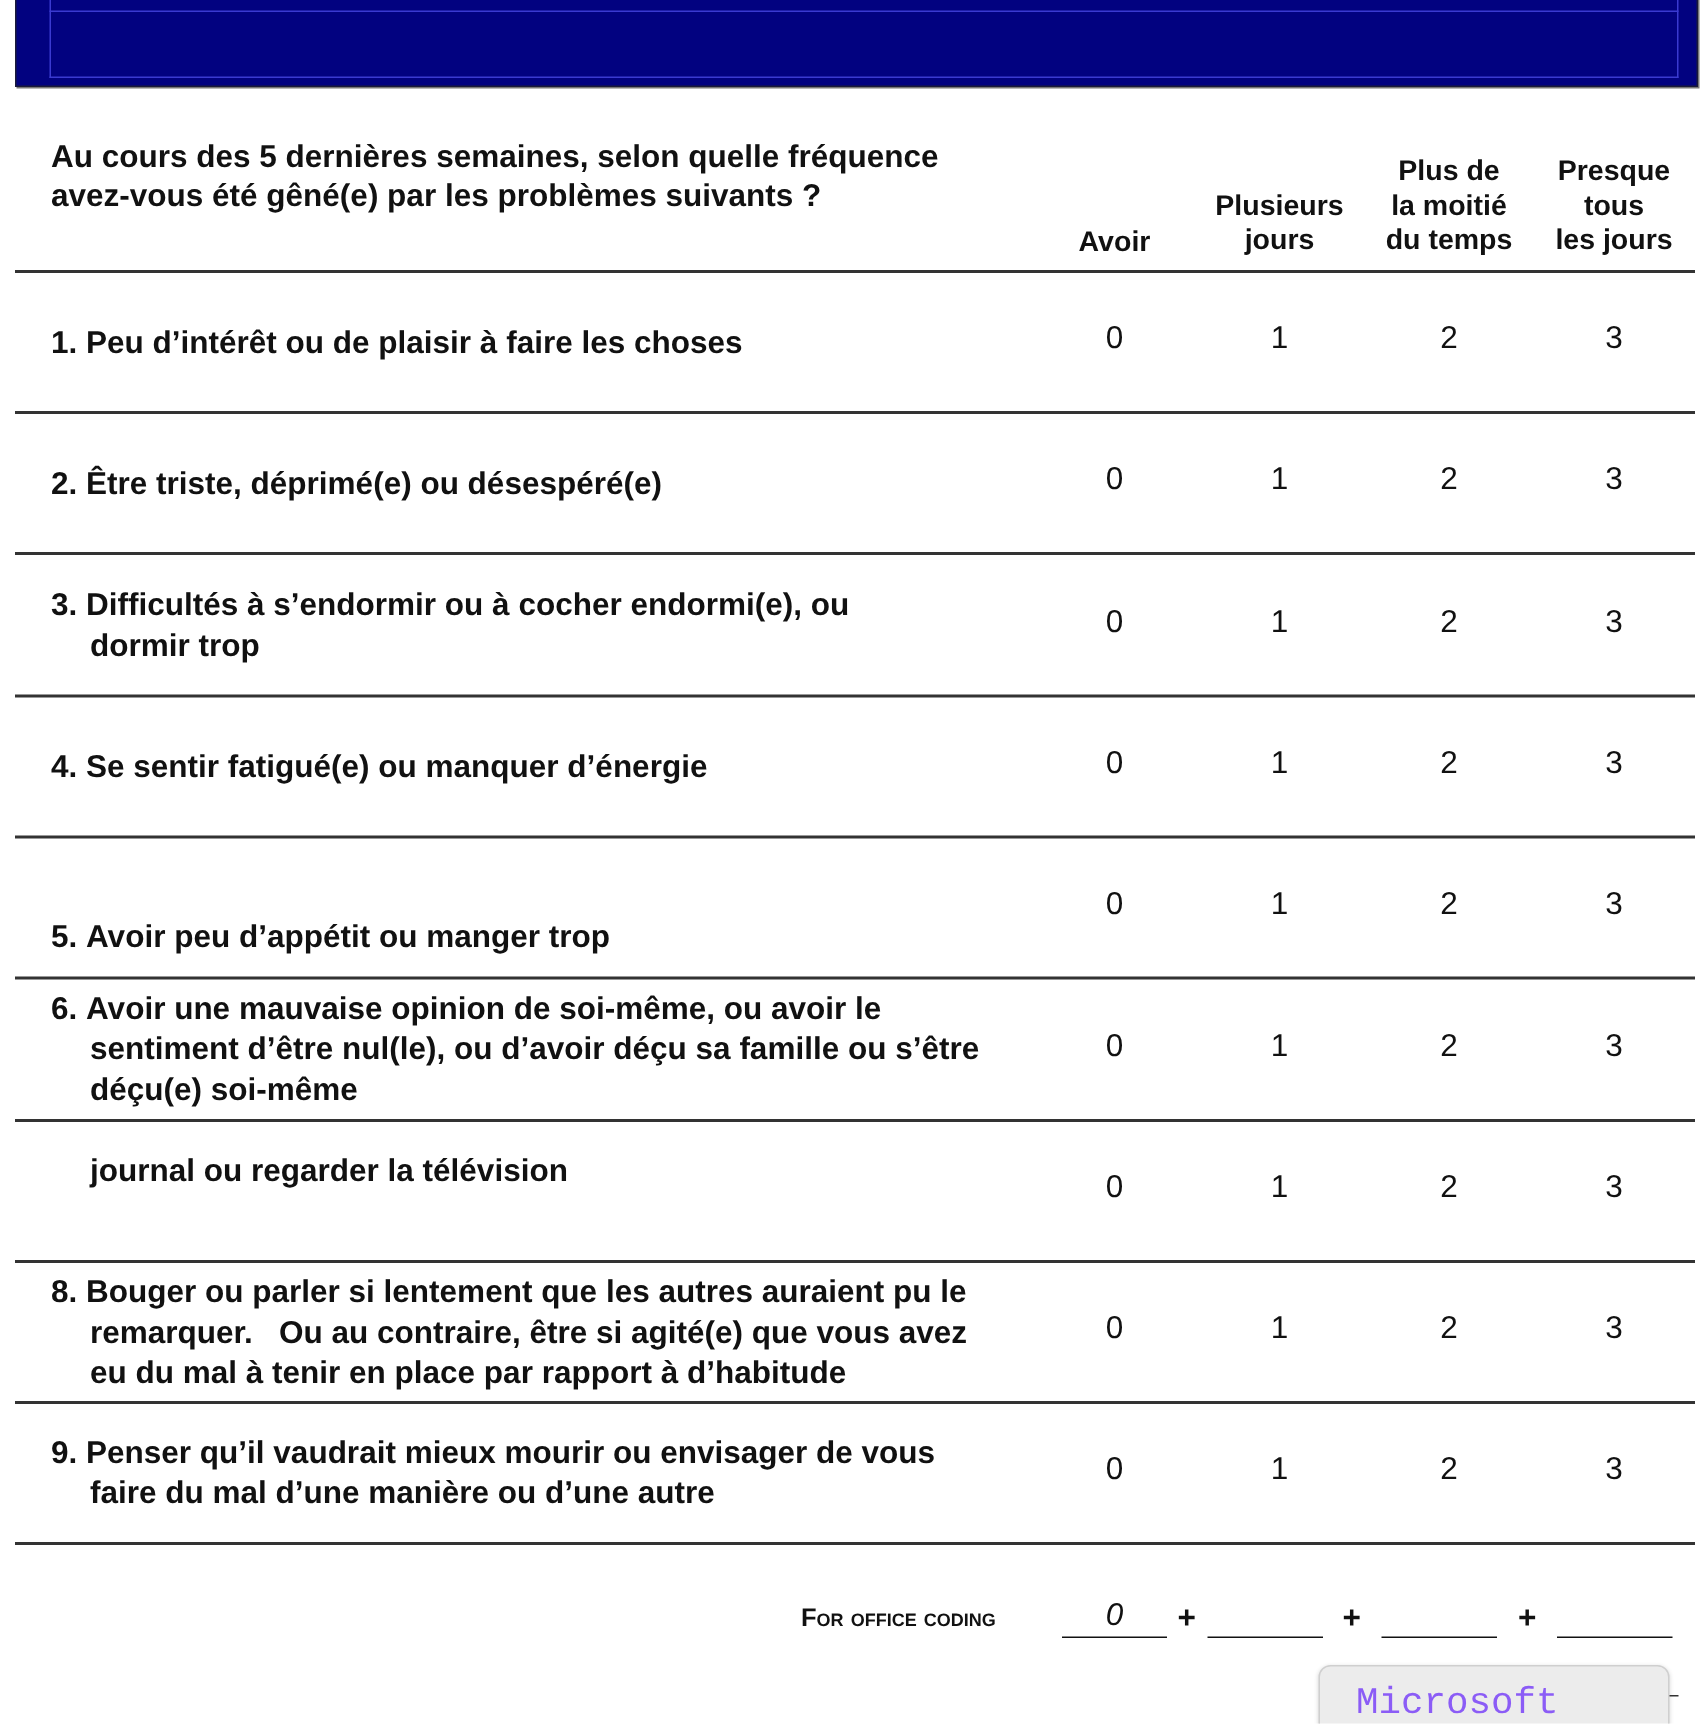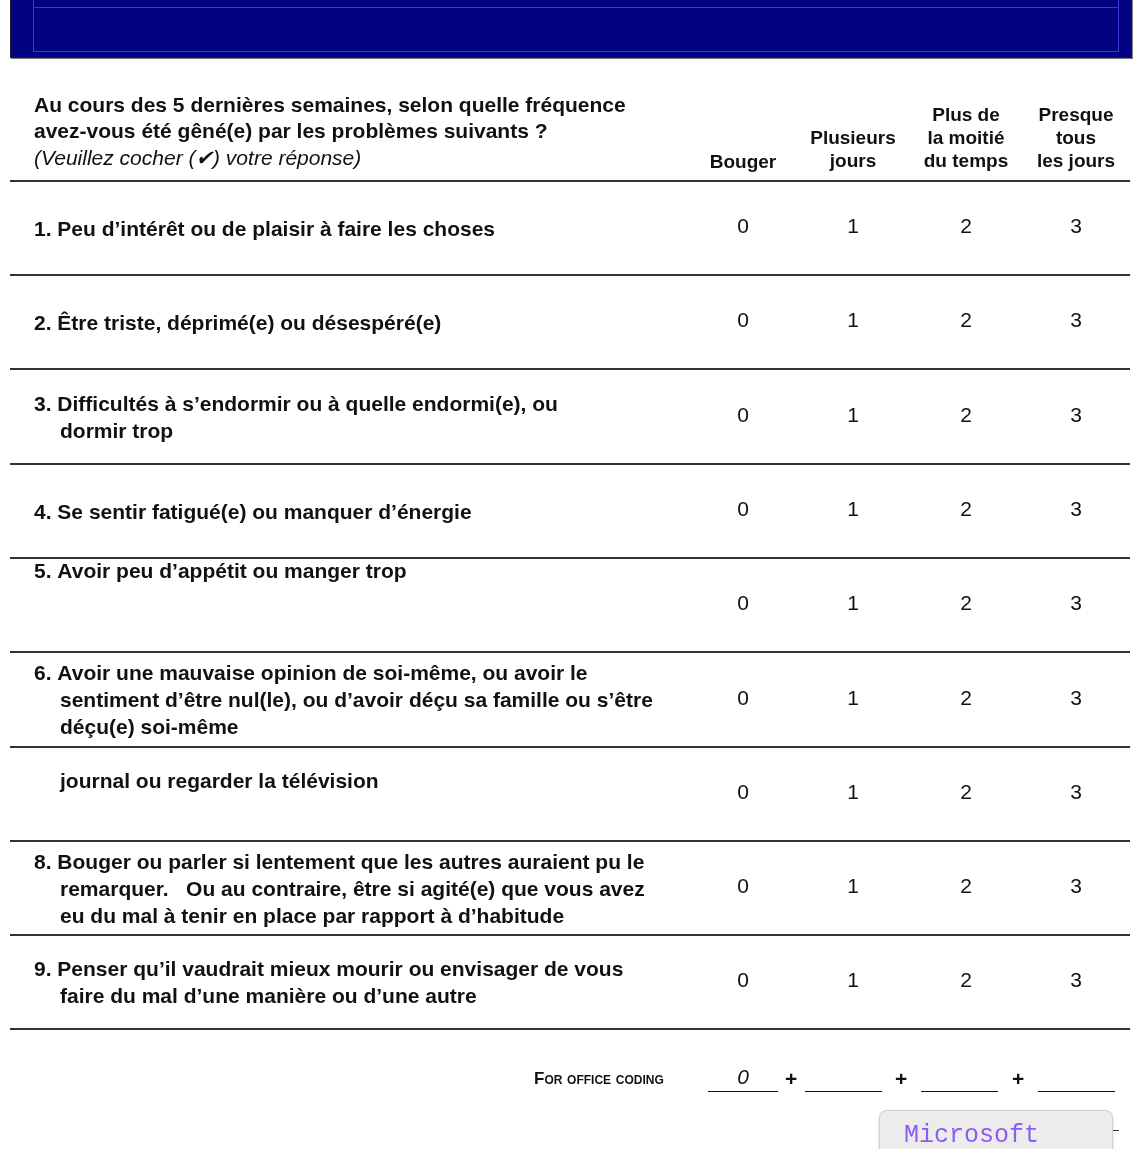--- a/index.html
+++ b/index.html
@@ -47,26 +47,25 @@
 <body>
 
 <div class="banner">
   <div class="banner-inner"></div>
   <div class="banner-divider"></div>
 </div>
 
 <div class="question-header">
   <div class="qh-line">Au cours des 5 dernières semaines, selon quelle fréquence</div>
   <div class="qh-line">avez-vous été gêné(e) par les problèmes suivants ?</div>
-  <div class="qh-italic">(Veuillez cocher (✔) votre réponse)</div>
 </div>
 
 <div id="col-heads">
     <div class="col-head" style="left: 683px; width: 120px; top: 150px;">
-      <div>Bouger</div>
+      <div>Avoir</div>
     </div>
     <div class="col-head" style="left: 793px; width: 120px; top: 126px;">
       <div>Plusieurs</div>
       <div>jours</div>
     </div>
     <div class="col-head" style="left: 906px; width: 120px; top: 103px;">
       <div>Plus de</div>
       <div>la moitié</div>
       <div>du temps</div>
     </div>
@@ -95,35 +94,35 @@
     <div class="score" style="left: 946px; top: 214px;">2</div>
     <div class="score" style="left: 1056px; top: 214px;">3</div>
     <div class="item" style="top: 308.5px;">
       <div><span class="num">2.</span> <span class="text">Être triste, déprimé(e) ou désespéré(e)</span></div>
     </div>
     <div class="score" style="left: 723px; top: 308px;">0</div>
     <div class="score" style="left: 833px; top: 308px;">1</div>
     <div class="score" style="left: 946px; top: 308px;">2</div>
     <div class="score" style="left: 1056px; top: 308px;">3</div>
     <div class="item" style="top: 389.5px;">
-      <div><span class="num">3.</span> <span class="text">Difficultés à s’endormir ou à quelle endormi(e), ou</span></div>
+      <div><span class="num">3.</span> <span class="text">Difficultés à s’endormir ou à cocher endormi(e), ou</span></div>
       <div style="padding-left: 26px;"><span class="text">dormir trop</span></div>
     </div>
     <div class="score" style="left: 723px; top: 402.5px;">0</div>
     <div class="score" style="left: 833px; top: 402.5px;">1</div>
     <div class="score" style="left: 946px; top: 402.5px;">2</div>
     <div class="score" style="left: 1056px; top: 402.5px;">3</div>
     <div class="item" style="top: 497.5px;">
       <div><span class="num">4.</span> <span class="text">Se sentir fatigué(e) ou manquer d’énergie</span></div>
     </div>
     <div class="score" style="left: 723px; top: 497px;">0</div>
     <div class="score" style="left: 833px; top: 497px;">1</div>
     <div class="score" style="left: 946px; top: 497px;">2</div>
     <div class="score" style="left: 1056px; top: 497px;">3</div>
-    <div class="item" style="top: 557px;">
+    <div class="item" style="top: 611px;">
       <div><span class="num">5.</span> <span class="text">Avoir peu d’appétit ou manger trop</span></div>
     </div>
     <div class="score" style="left: 723px; top: 591px;">0</div>
     <div class="score" style="left: 833px; top: 591px;">1</div>
     <div class="score" style="left: 946px; top: 591px;">2</div>
     <div class="score" style="left: 1056px; top: 591px;">3</div>
     <div class="item" style="top: 659px;">
       <div><span class="num">6.</span> <span class="text">Avoir une mauvaise opinion de soi-même, ou avoir le</span></div>
       <div style="padding-left: 26px;"><span class="text">sentiment d’être nul(le), ou d’avoir déçu sa famille ou s’être</span></div>
       <div style="padding-left: 26px;"><span class="text">déçu(e) soi-même</span></div>

